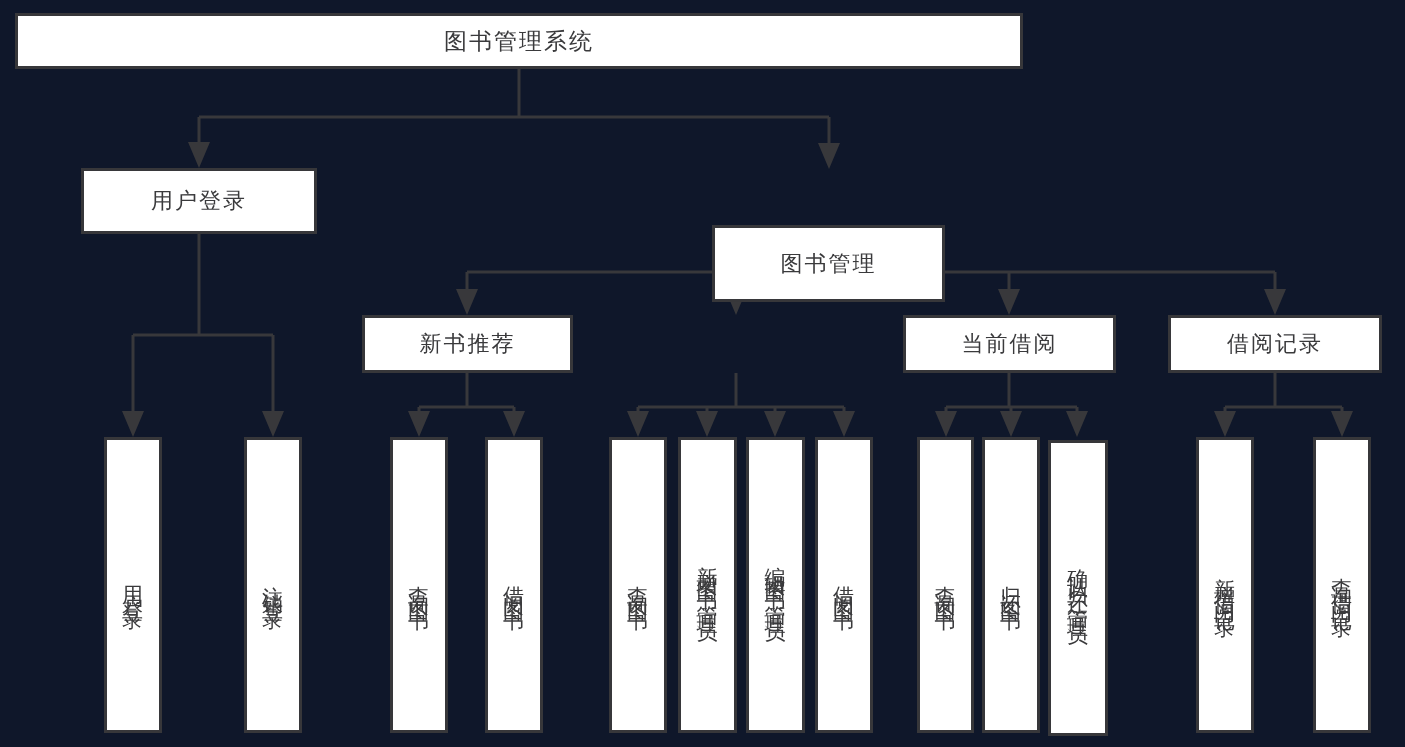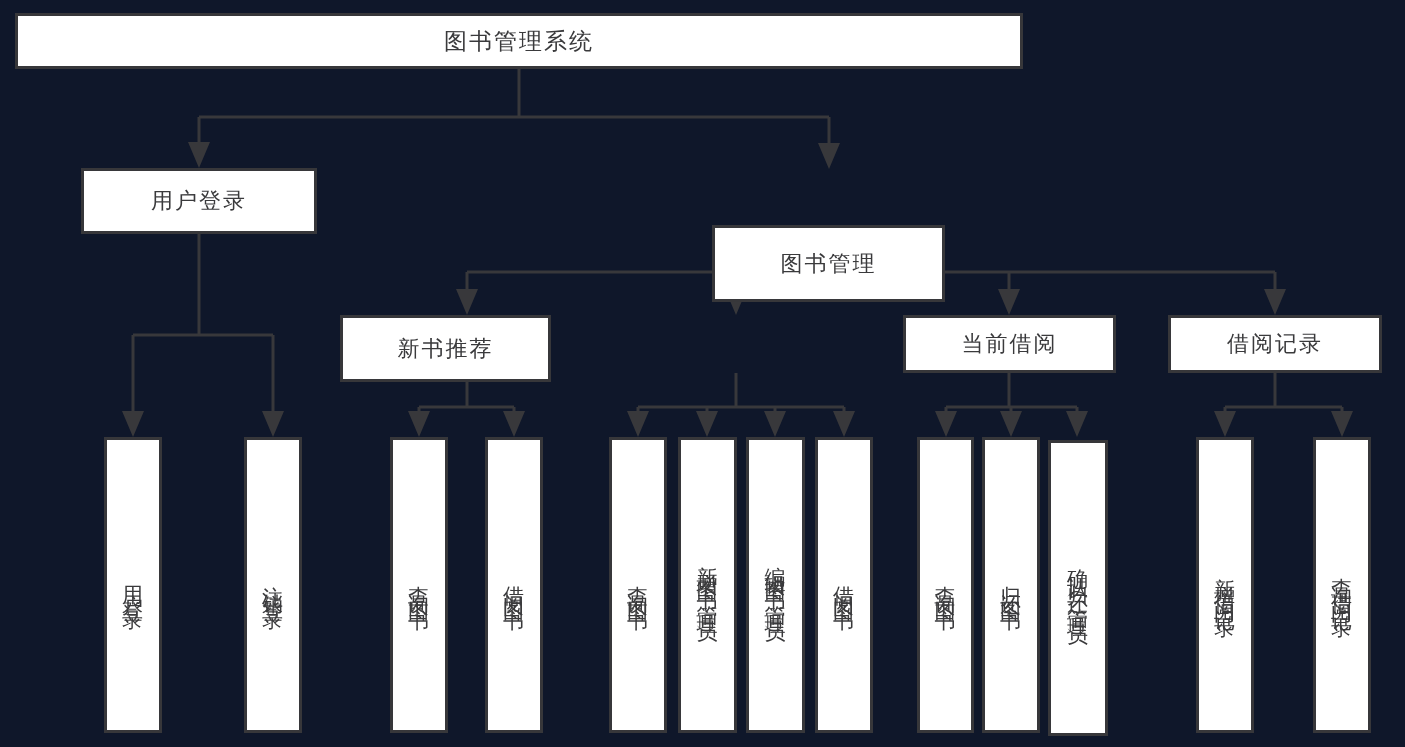--- a/index.html
+++ b/index.html
@@ -85,21 +85,21 @@
     <span>图书管理系统</span>
   </div>
 
   <div class="node hnode" style="left:81px; top:168px; width:236px; height:66px;">
     <span>用户登录</span>
   </div>
   <div class="node hnode" style="left:712px; top:181px; width:233px; height:77px;margin-top:44px;">
     <span>图书管理</span>
   </div>
 
-  <div class="node hnode" style="left:340px; top:315px; width:211px; height:67px;">
+  <div class="node hnode" style="left:362px; top:315px; width:211px; height:58px;">
     <span>新书推荐</span>
   </div>
   <div class="node hnode" style="left:903px; top:315px; width:213px; height:58px;">
     <span>当前借阅</span>
   </div>
   <div class="node hnode" style="left:1168px; top:315px; width:214px; height:58px;">
     <span>借阅记录</span>
   </div>
 
   <div class="node vnode" style="left:104px; top:437px; width:58px; height:296px;">

